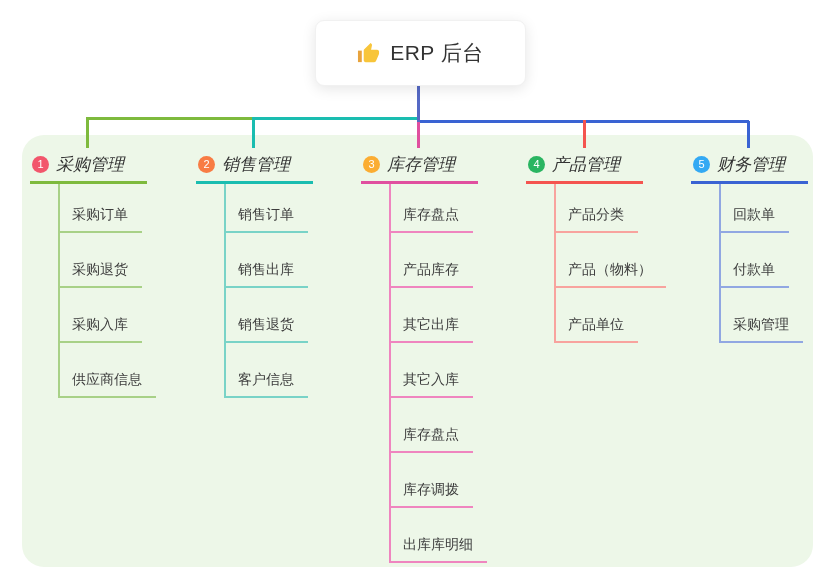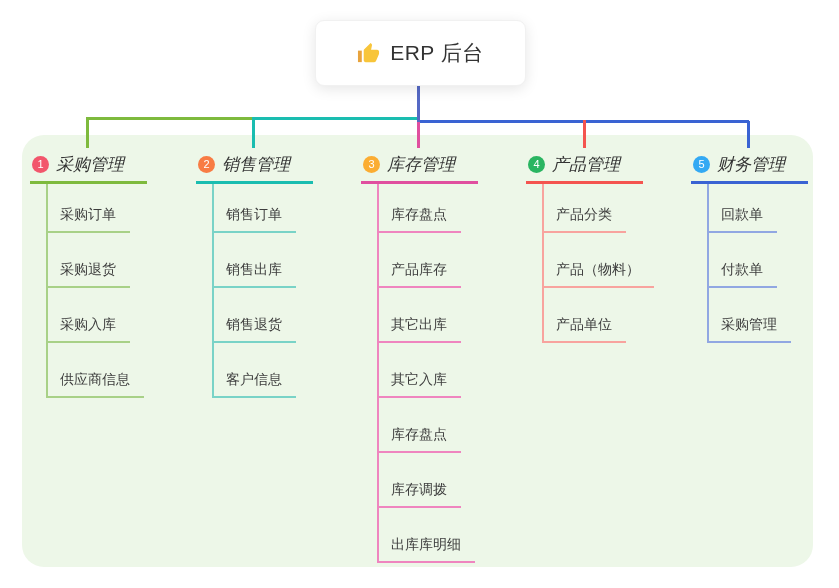--- a/index.html
+++ b/index.html
@@ -10,21 +10,21 @@
   .root-node{position:absolute;left:315px;top:20px;width:209px;height:64px;background:#fff;
              border:1px solid #f1f1f1;border-radius:9px;box-shadow:0 3px 14px rgba(0,0,0,.10);
              display:flex;align-items:center;justify-content:center;gap:10px;}
   .root-title{font-size:21px;color:#333;letter-spacing:.5px;}
   .branch{position:absolute;top:150px;width:130px;}
   .branch-title{display:flex;align-items:center;gap:7px;width:115px;height:28px;
                 border-bottom:3.5px solid var(--line);padding:0 0 3px 2px;box-sizing:content-box;}
   .badge{width:17px;height:17px;border-radius:50%;background:var(--badge);color:#fff;
          font-size:11px;display:flex;align-items:center;justify-content:center;flex:0 0 auto;}
   .branch-label{font-size:17px;color:#333;white-space:nowrap;font-style:italic;}
-  .children{margin-left:16px;border-left:2px solid var(--child-line);}
+  .children{margin-left:28px;border-left:2px solid var(--child-line);}
   .child{height:55px;display:flex;align-items:flex-end;}
   .child:first-child{height:49px;}
   .child-label{display:inline-block;padding:0 14px 7px 12px;border-bottom:2px solid var(--child-line);
                font-size:14px;color:#3d3d3d;white-space:nowrap;}
 </style>
 </head>
 <body>
 
 <div class="stage">
 

